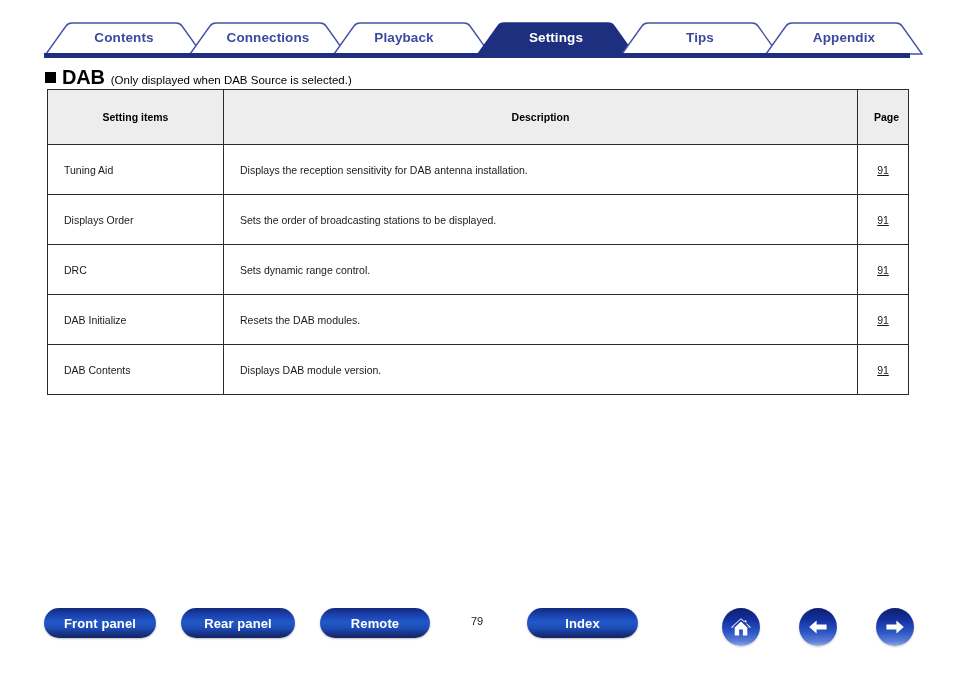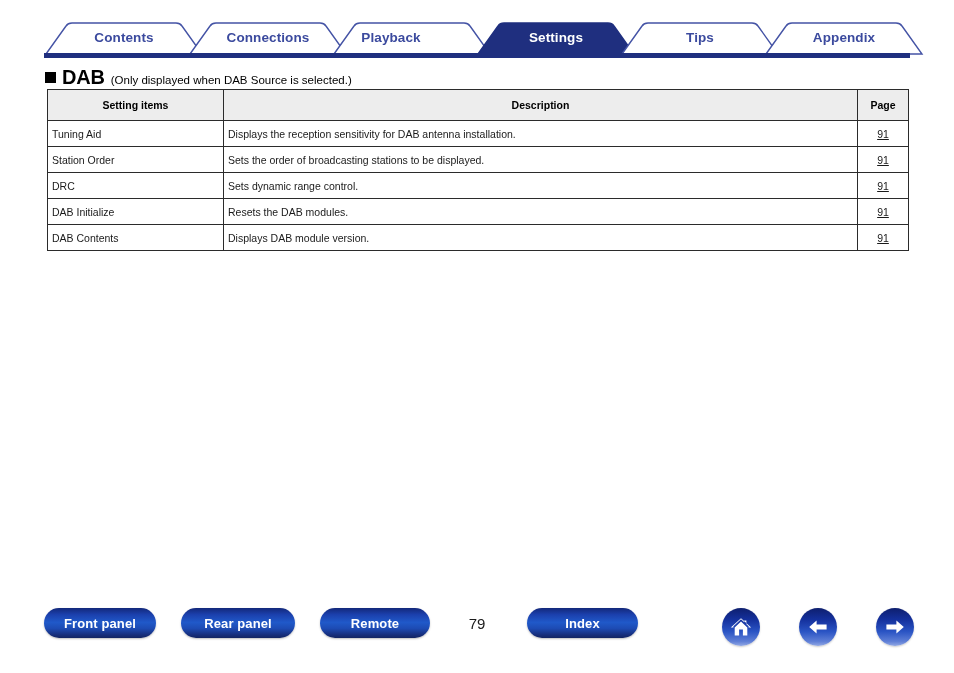--- a/index.html
+++ b/index.html
@@ -84,21 +84,21 @@
   #dab-table {
     position: absolute;
     left: 47px;
     top: 89px;
     width: 861px;
     border-collapse: collapse;
     table-layout: fixed;
   }
   #dab-table th, #dab-table td {
     border: 1px solid #2b2b2b;
-    padding: 4px;
+    padding: 16px;
     vertical-align: middle;
   }
   #dab-table thead th {
     background: #ededed;
     height: 22px;
     font-size: 10.5px;
     font-weight: bold;
     color: #000000;
     text-align: center;
   }
@@ -156,21 +156,21 @@
   #btn-rear-panel  { left: 181px; width: 114px; }
   #btn-remote      { left: 320px; width: 110px; }
   #btn-index       { left: 527px; width: 111px; }
 
   #page-number {
     position: absolute;
     left: 455px;
     top: 615px;
     width: 44px;
     text-align: center;
-    font-size: 15px;
+    font-size: 11px;
     color: #1a1a1a;
   }
 
   .circle-btn {
     position: absolute;
     top: 608px;
     width: 38px;
     height: 38px;
     border-radius: 50%;
     background: linear-gradient(to bottom,
@@ -203,21 +203,21 @@
 
     <path d="M478 32 L498 4 Q500 1 504 1 L608 1 Q612 1 614 4 L634 32 Z" fill="#1f2f7f" stroke="#1f2f7f" stroke-width="1.4"></path>
 
     <path d="M622 32 L642 4 Q644 1 648 1 L752 1 Q756 1 758 4 L778 32 Z" fill="#ffffff" stroke="#4453a5" stroke-width="1.4"></path>
 
     <path d="M766 32 L786 4 Q788 1 792 1 L896 1 Q900 1 902 4 L922 32 Z" fill="#ffffff" stroke="#4453a5" stroke-width="1.4"></path>
   </svg>
 
   <div class="tab-label" style="left:64px;  width:120px;">Contents</div>
   <div class="tab-label" style="left:208px; width:120px;">Connections</div>
-  <div class="tab-label" style="left:331px; width:120px;">Playback</div>
+  <div class="tab-label" style="left:344px; width:120px;">Playback</div>
   <div class="tab-label active" style="left:496px; width:120px;">Settings</div>
   <div class="tab-label" style="left:784px; width:120px;">Appendix</div>
   <div class="tab-label" style="left:640px; width:120px;">Tips</div>
 </div>
 <div id="tab-underline"></div>
 
 <div id="heading">
   <span id="heading-square"></span>
   <span id="heading-title">DAB</span>
   <span id="heading-note">(Only displayed when DAB Source is selected.)</span>
@@ -236,21 +236,21 @@
       <th class="col-page">Page</th>
     </tr>
   </thead>
   <tbody>
     <tr>
       <td class="cell-item">Tuning Aid</td>
       <td class="cell-desc">Displays the reception sensitivity for DAB antenna installation.</td>
       <td class="cell-page"><span class="page-link">91</span></td>
     </tr>
     <tr>
-      <td class="cell-item">Station Order</td>
+      <td class="cell-item">Displays Order</td>
       <td class="cell-desc">Sets the order of broadcasting stations to be displayed.</td>
       <td class="cell-page"><span class="page-link">91</span></td>
     </tr>
     <tr>
       <td class="cell-item">DRC</td>
       <td class="cell-desc">Sets dynamic range control.</td>
       <td class="cell-page"><span class="page-link">91</span></td>
     </tr>
     <tr>
       <td class="cell-item">DAB Initialize</td>

